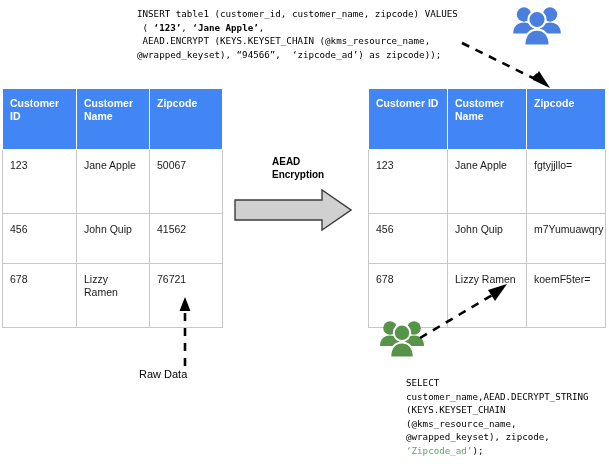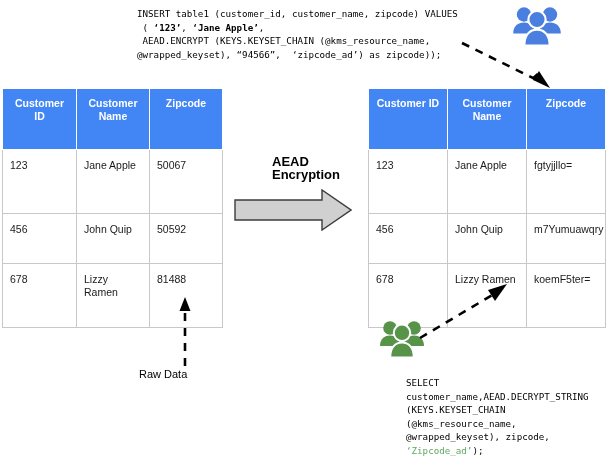--- a/index.html
+++ b/index.html
@@ -55,21 +55,20 @@
     font-size: 10.5px;
     line-height: 13px;
   }
   .data-table th {
     background: #4285f4;
     color: #ffffff;
     font-weight: bold;
     padding: 8px 7px 14px 7px;
     border-color: #ffffff;
     height: 38px;
-    text-align: center;
   }
   .data-table td {
     color: #1a1a1a;
     font-weight: normal;
     padding: 9px 7px 9px 7px;
     margin-left: 36px;
   }
   #table-left { left: 2px; top: 88px; width: 220px; }
   #table-right { left: 368px; top: 88px; width: 237px; }
   #table-left tr.r0 td { height: 45px; }
@@ -77,21 +76,21 @@
   #table-left tr.r2 td { height: 45px; }
   #table-right tr.r0 td { height: 45px; }
   #table-right tr.r1 td { height: 31px; }
   #table-right tr.r2 td { height: 45px; }
 
   
   #aead-label {
     position: absolute;
     left: 272px;
     top: 155px;
-    font-size: 13px;
+    font-size: 10px;
     font-weight: bold;
     color: #000000;
     line-height: 13px;
     white-space: pre-line;
   }
   #block-arrow {
     position: absolute;
     left: 234px;
     top: 189px;
     width: 118px;
@@ -187,26 +186,26 @@
     </thead>
     <tbody>
       <tr class="r0">
         <td>123</td>
         <td>Jane Apple</td>
         <td>50067</td>
       </tr>
       <tr class="r1">
         <td>456</td>
         <td>John Quip</td>
-        <td>50592</td>
+        <td>41562</td>
       </tr>
       <tr class="r2">
         <td>678</td>
         <td>Lizzy Ramen</td>
-        <td>81488</td>
+        <td>76721</td>
       </tr>
     </tbody>
   </table>
 
   <div id="aead-label">AEAD
 Encryption</div>
   <svg id="block-arrow" viewBox="0 0 118 42">
     <polygon points="1,11 88,11 88,1 117,21 88,41 88,31 1,31" fill="#d0d0d0" stroke="#3c3c3c" stroke-width="1.4" stroke-linejoin="miter"></polygon>
   </svg>
 

